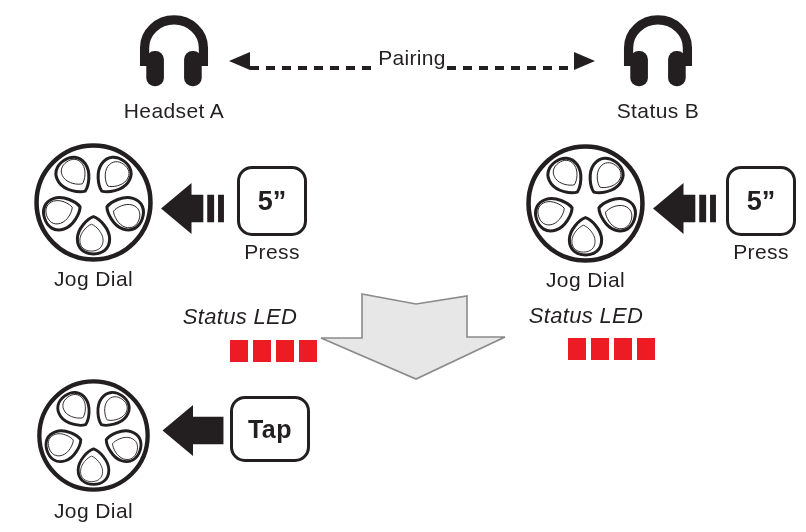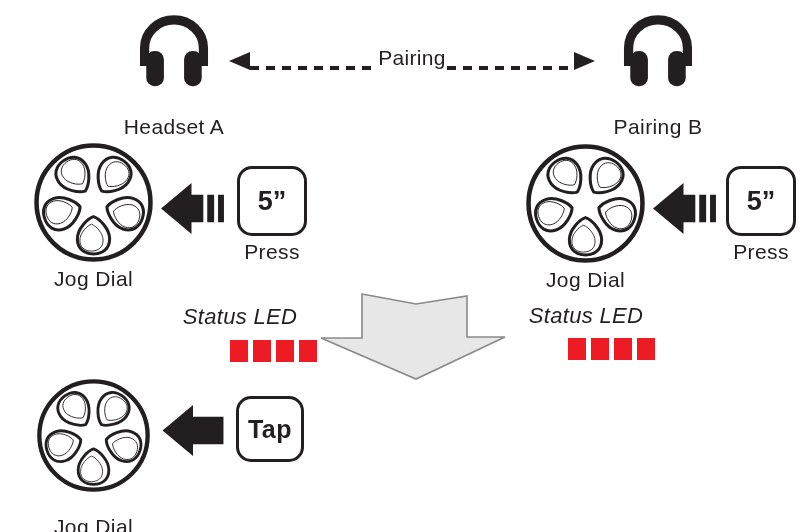--- a/index.html
+++ b/index.html
@@ -9,37 +9,37 @@
     --flow-stroke:#8a8a8a;
   }
   html,body{margin:0;padding:0;background:#fff;}
   .stage{
     position:relative;width:806px;height:532px;background:#fff;overflow:hidden;
     font-family:"Liberation Sans",sans-serif;color:var(--ink);
   }
   .abs{position:absolute;}
   .group{position:absolute;display:flex;flex-direction:column;align-items:center;}
   .caption{font-size:21px;letter-spacing:.4px;color:var(--ink);white-space:nowrap;line-height:1.1;}
-  .caption.mt6{margin-top:22px;text-align:right;}
+  .caption.mt6{margin-top:6px;text-align:right;}
   .caption.mt3{margin-top:4px;}
   
   .pairing{position:absolute;display:flex;align-items:flex-end;}
   .ah{width:0;height:0;border-top:9px solid transparent;border-bottom:9px solid transparent;}
   .ah.left{border-right:21px solid var(--ink);}
   .ah.right{border-left:21px solid var(--ink);}
   .dash{flex:1;height:4.5px;background:repeating-linear-gradient(to right,var(--ink) 0 9px,transparent 9px 16px);}
   .pairing-label{font-size:21px;letter-spacing:.3px;padding:0 1px;white-space:nowrap;}
   
   .hw-btn{
     display:flex;align-items:center;justify-content:center;box-sizing:border-box;
     border:3px solid var(--ink);border-radius:15px;background:#fff;
     font-weight:bold;color:var(--ink);
   }
   .hw-btn.five{width:70px;height:70px;font-size:27px;}
-  .hw-btn.tap{width:68px;height:66px;font-size:25px;letter-spacing:.5px;}
+  .hw-btn.tap{width:80px;height:66px;font-size:25px;letter-spacing:.5px;}
   
   .status-label{font-size:22px;font-style:italic;letter-spacing:.3px;text-align:center;white-space:nowrap;}
   .leds{position:absolute;display:flex;gap:5px;}
   .led{width:18px;height:22px;background:var(--red);display:inline-block;}
   svg{display:block;}
 </style>
 </head>
 <body>
 
 <div class="stage">
@@ -97,21 +97,21 @@
     <svg width="84" height="84">
         <use href="#headphones"></use>
       </svg>
     <div class="caption mt6">Headset A</div>
   </div>
 
   <div class="group" style="left:616px;top:9px;width:84px;">
     <svg width="84" height="84">
         <use href="#headphones"></use>
       </svg>
-    <div class="caption mt6">Pairing B</div>
+    <div class="caption mt6">Status B</div>
   </div>
 
   <div class="pairing" style="left:229px;top:49px;width:366px;height:21px;">
     <span class="ah left"></span>
     <span class="dash"></span>
     <span class="pairing-label">Pairing</span>
     <span class="dash"></span>
     <span class="ah right"></span>
   </div>
 

